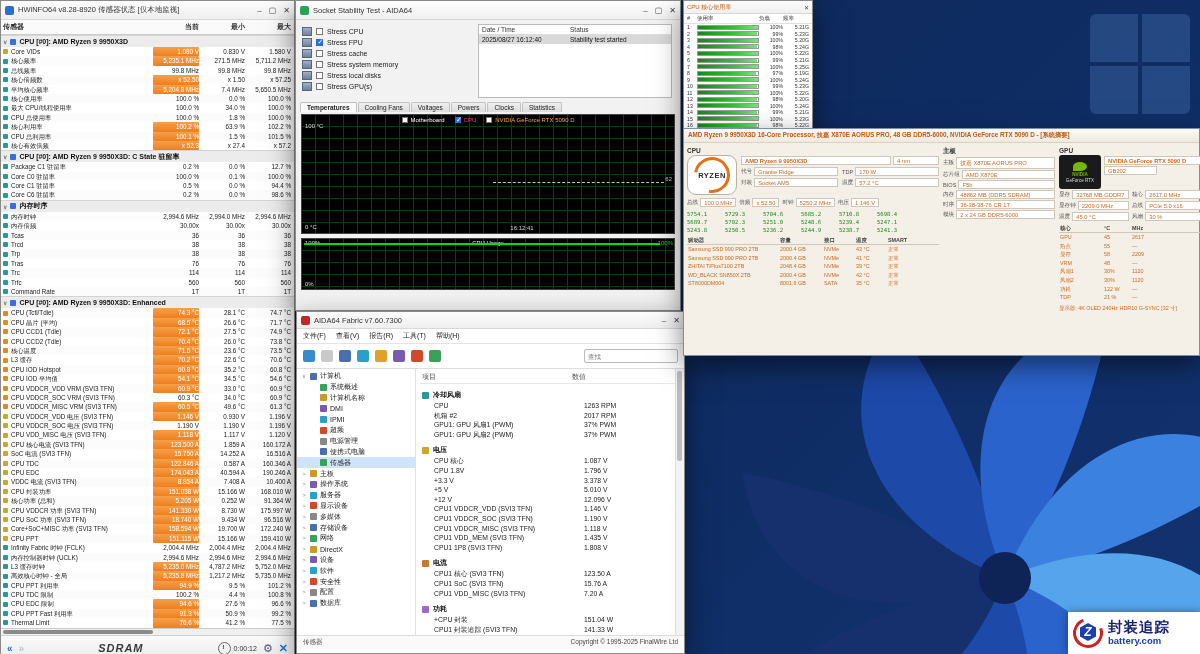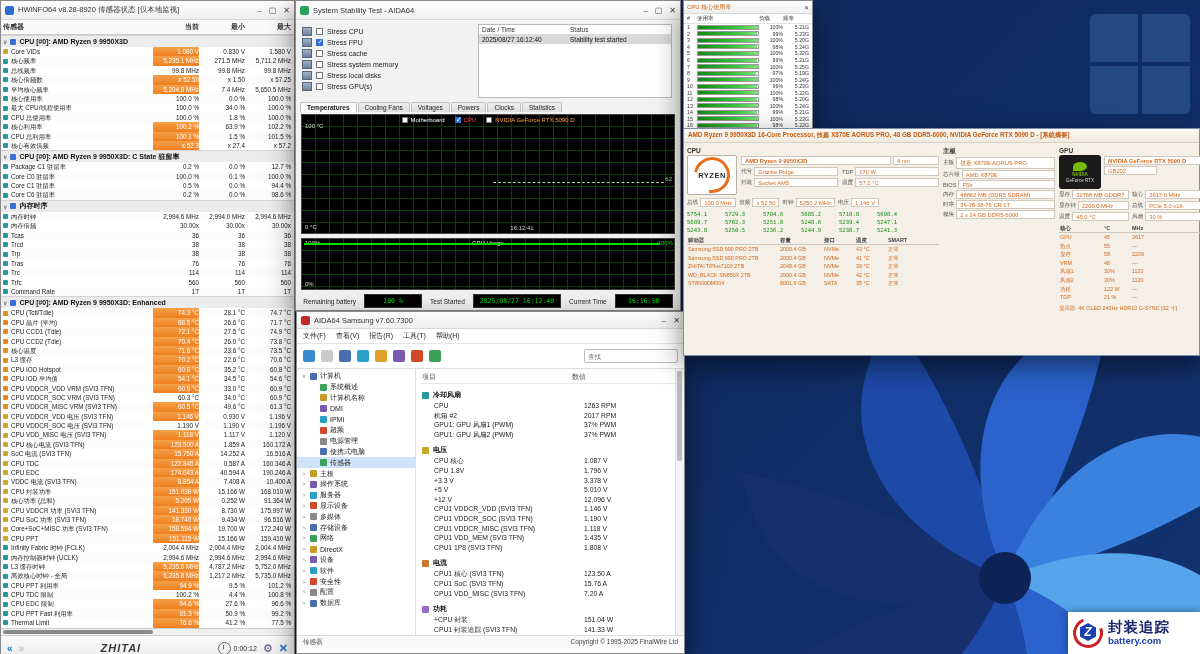--- a/index.html
+++ b/index.html
@@ -116,21 +116,21 @@
   
   #summary{left:683px;top:128px;width:517px;height:228px;background:#f4f0e8;border:1px solid #7d8ea8;}
   #sum-title{font-size:6.3px;color:#c05a10;font-weight:bold;padding:2px 4px;white-space:nowrap;overflow:hidden;
     background:linear-gradient(#fdfbf7,#efe9de);border-bottom:1px solid #d8d2c6;}
   #sum-grid{display:grid;grid-template-columns:252px 112px 143px;gap:4px;padding:3px;}
   .sum-label{font-size:6.5px;font-weight:bold;color:#333;margin:1px 0;}
   .fpair{display:flex;align-items:center;gap:2px;margin:1px 0;}
   .flab{font-size:5.6px;color:#555;white-space:nowrap;}
   .fval{font-size:5.8px;color:#d2691e;background:#fff;border:1px solid #cfc8ba;padding:0.5px 3px;
     white-space:nowrap;overflow:hidden;flex:1;}
-  #ryzen-logo{width:48px;height:38px;background:#fff;border:1px solid #b9b2a4;border-radius:2px;
+  #ryzen-logo{width:48px;height:38px;background:#fff;border:1px solid #b9b2a4;border-radius:9px;
     display:flex;align-items:center;justify-content:center;position:relative;flex:none;}
   #ryzen-logo .ring{position:absolute;width:30px;height:30px;border:3px solid #e8701a;border-radius:50%;
     border-left-color:transparent;transform:rotate(-35deg);}
   #ryzen-logo .rt{font-size:7.5px;font-weight:bold;color:#2b2b2b;letter-spacing:0.5px;z-index:1;}
   #nv-logo{width:42px;height:34px;background:#1a1a1a;border-radius:3px;display:flex;flex-direction:column;
     align-items:center;justify-content:center;gap:1px;flex:none;}
   #nv-logo .eye{width:14px;height:9px;background:#76b900;border-radius:50% 50% 50% 0;}
   #nv-logo .nvt{font-size:4.6px;color:#76b900;font-weight:bold;}
   #nv-logo .gft{font-size:4.6px;color:#ddd;}
   .green-grid{font-family:"DejaVu Sans Mono",monospace;font-size:5.6px;color:#129012;line-height:8px;margin-top:2px;}
@@ -755,34 +755,34 @@
           <span class="val">41.2 %</span>
           <span class="val">77.5 %</span>
         </div>
       </div>
     <div class="hw-scroll">
         <div class="thumb"></div>
       </div>
     <div id="hw-toolbar">
       <span class="hw-arr">«</span>
       <span class="hw-arr dim">»</span>
-      <span id="aorus-logo">ZHITAI</span>
+      <span id="aorus-logo">SDRAM</span>
       <span id="hw-clock">
         <span class="clockface"></span>
         <span>0:00:12</span>
       </span>
       <span class="tb-ic">⚙</span>
       <span class="tb-ic" style="color:#2277cc;font-weight:bold">✕</span>
     </div>
   </div>
 
   <div id="sst" class="window">
     <div class="tbar">
       <span class="appico" style="background:#2aa05a"></span>
-      <span class="ttext">System Stability Test - AIDA64</span>
+      <span class="ttext">Socket Stability Test - AIDA64</span>
       <span class="wbtns">
         <span>–</span>
         <span>▢</span>
         <span>✕</span>
       </span>
     </div>
     <div id="sst-body">
       <div id="stress-list">
           <div class="st-item">
             <span class="sic2"></span>
@@ -854,44 +854,36 @@
         <div id="g1marker"></div>
         <span id="g1mv">62</span>
       </div>
       <div class="graph" id="graph2">
         <span class="gl" id="g2title">CPU Usage</span>
         <span class="gl" id="g2max">100%</span>
         <span class="gl" id="g2min">0%</span>
         <div id="g2line"></div>
         <span id="g2r">100%</span>
       </div>
-      <div id="lcd-row">
-          <span>Remaining battery</span>
-          <span class="lcd">100 %</span>
-          <span>Test Started</span>
-          <span class="lcd">2025/08/27 16:12:40</span>
-          <span>Current Time</span>
-          <span class="lcd">16:16:58</span>
-        </div>
       <div id="sst-btns">
           <button class="btn dis">Start</button>
           <button class="btn">Stop</button>
           <button class="btn">Print</button>
           <button class="btn">Save</button>
           <button class="btn">FAQ</button>
           <button class="btn">Preferences</button>
           <button class="btn" id="sst-close">Close</button>
         </div>
     </div>
   </div>
 
   <div id="aida" class="window">
     <div class="tbar">
       <span class="appico" style="background:#c0282a"></span>
-      <span class="ttext">AIDA64 Samsung v7.60.7300</span>
+      <span class="ttext">AIDA64 Fabric v7.60.7300</span>
       <span class="wbtns">
         <span>–</span>
         <span>✕</span>
       </span>
     </div>
     <div id="aida-menu">
         <span>文件(F)</span>
         <span>查看(V)</span>
         <span>报告(R)</span>
         <span>工具(T)</span>

